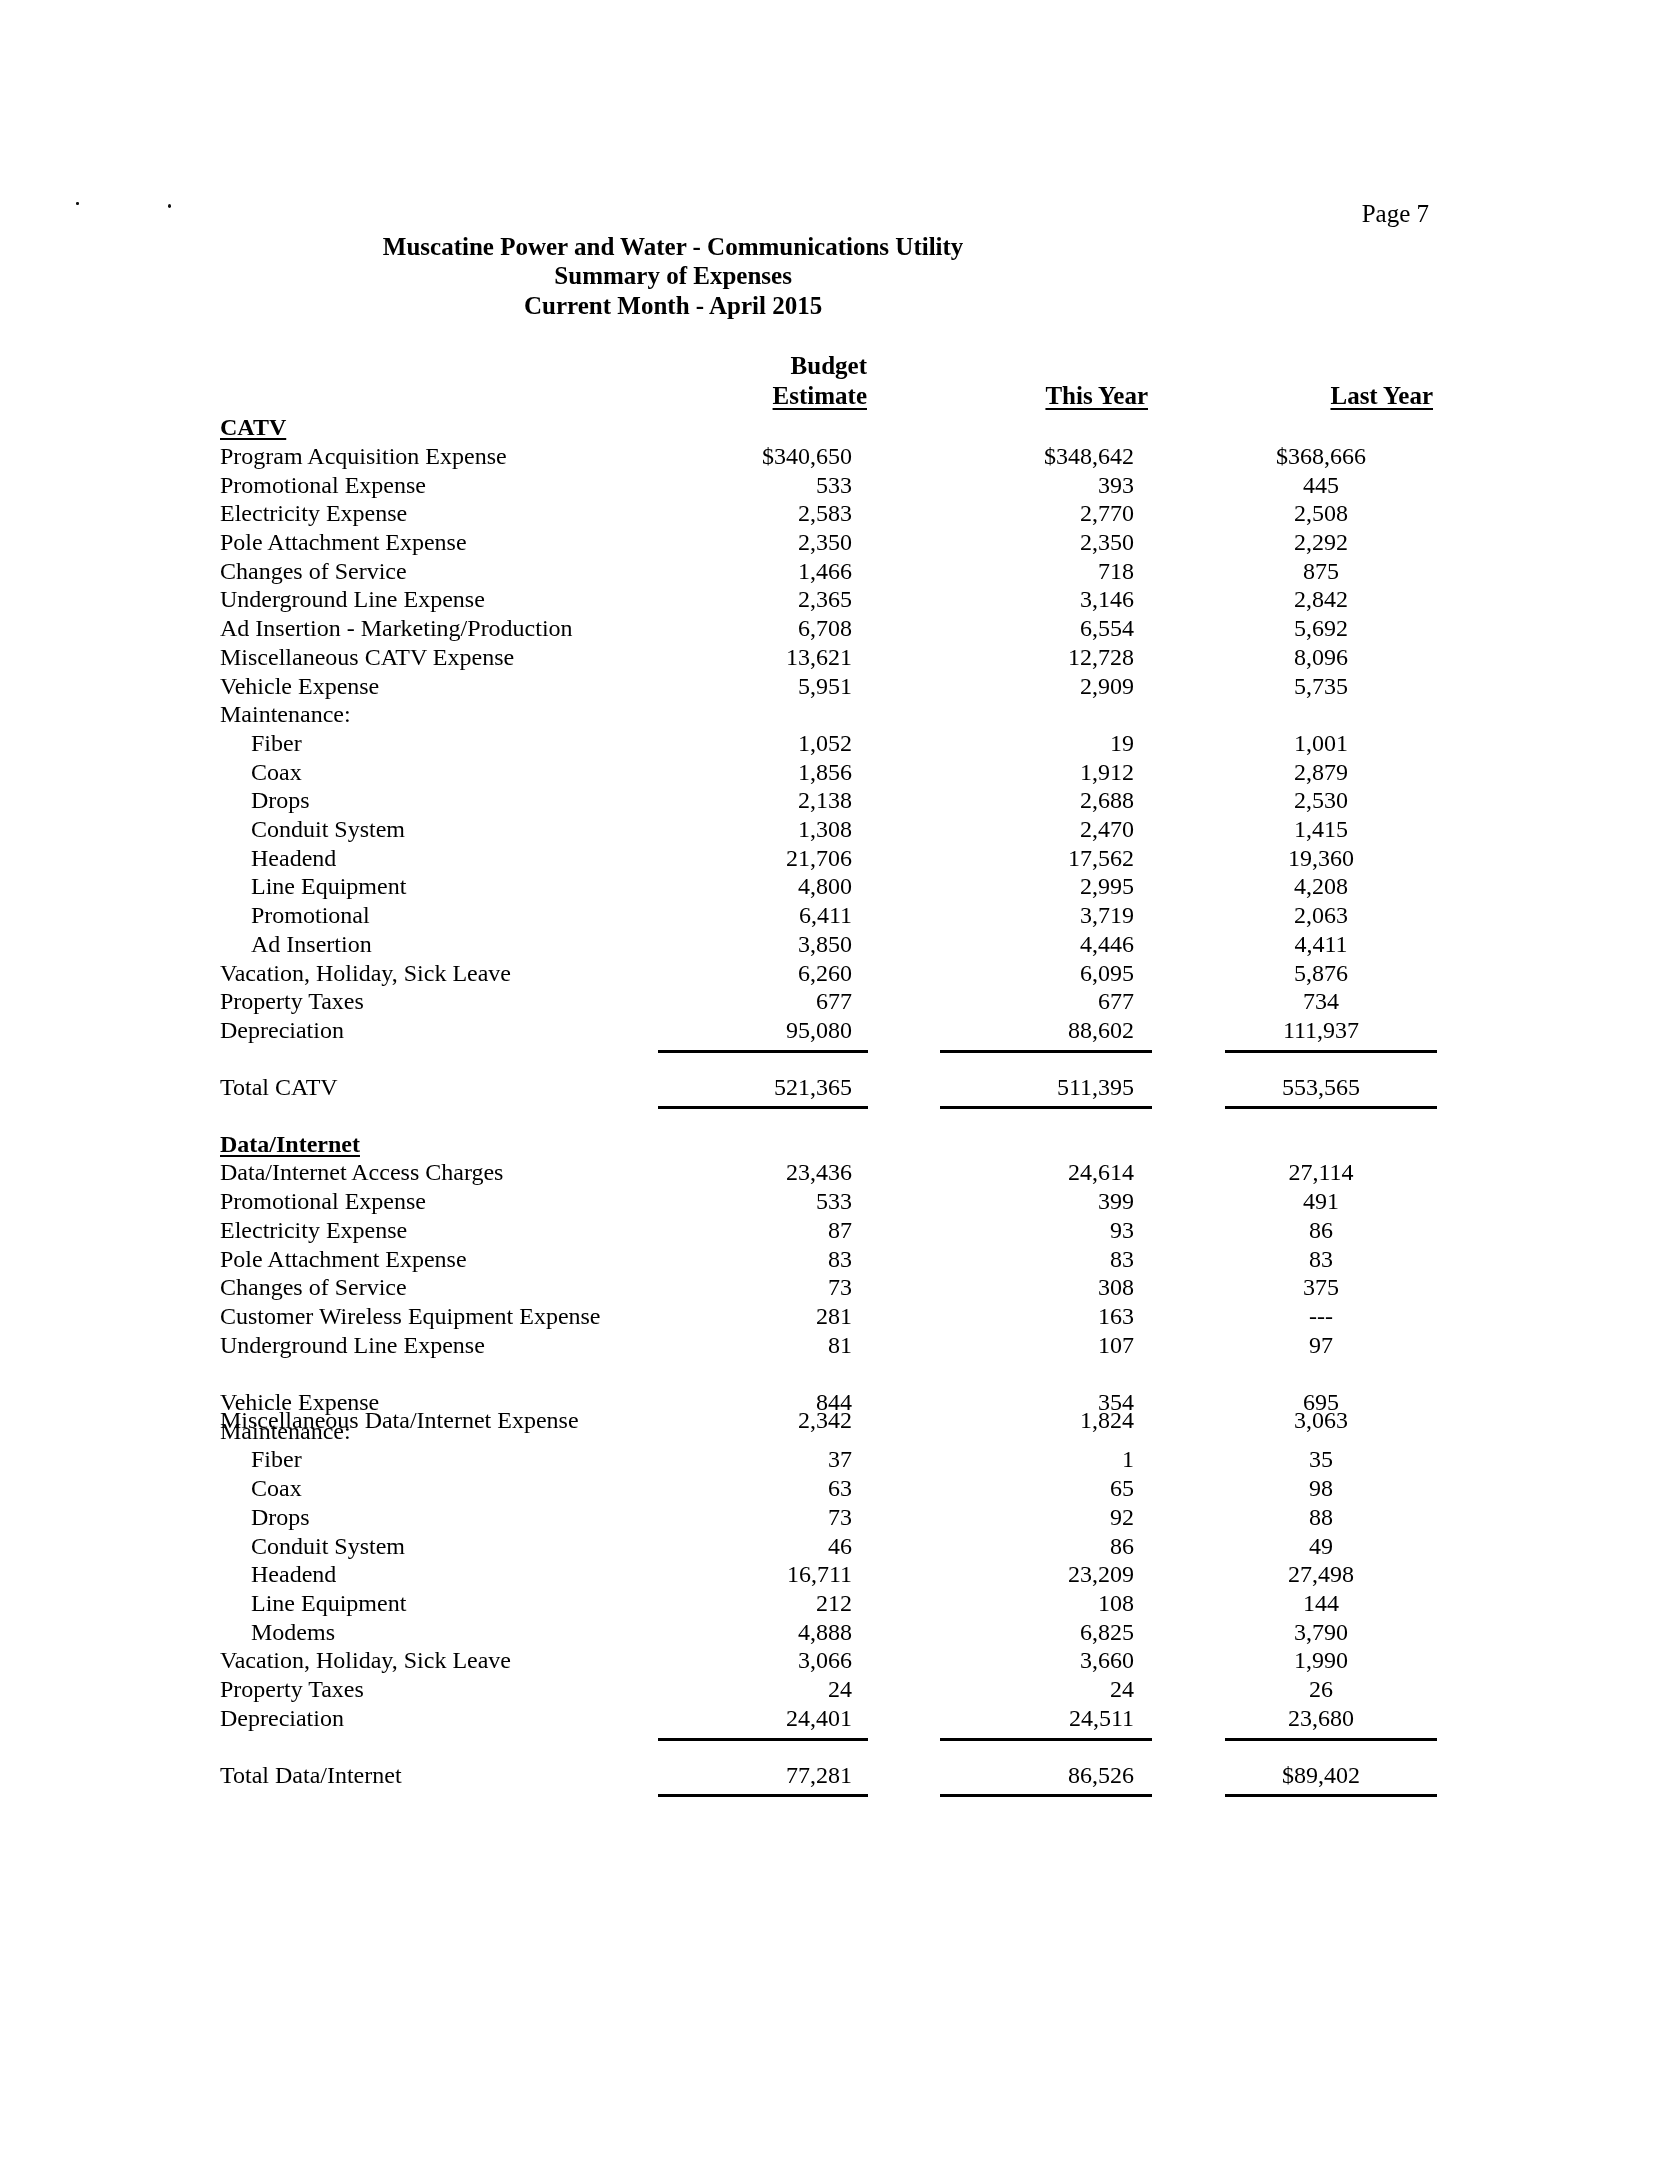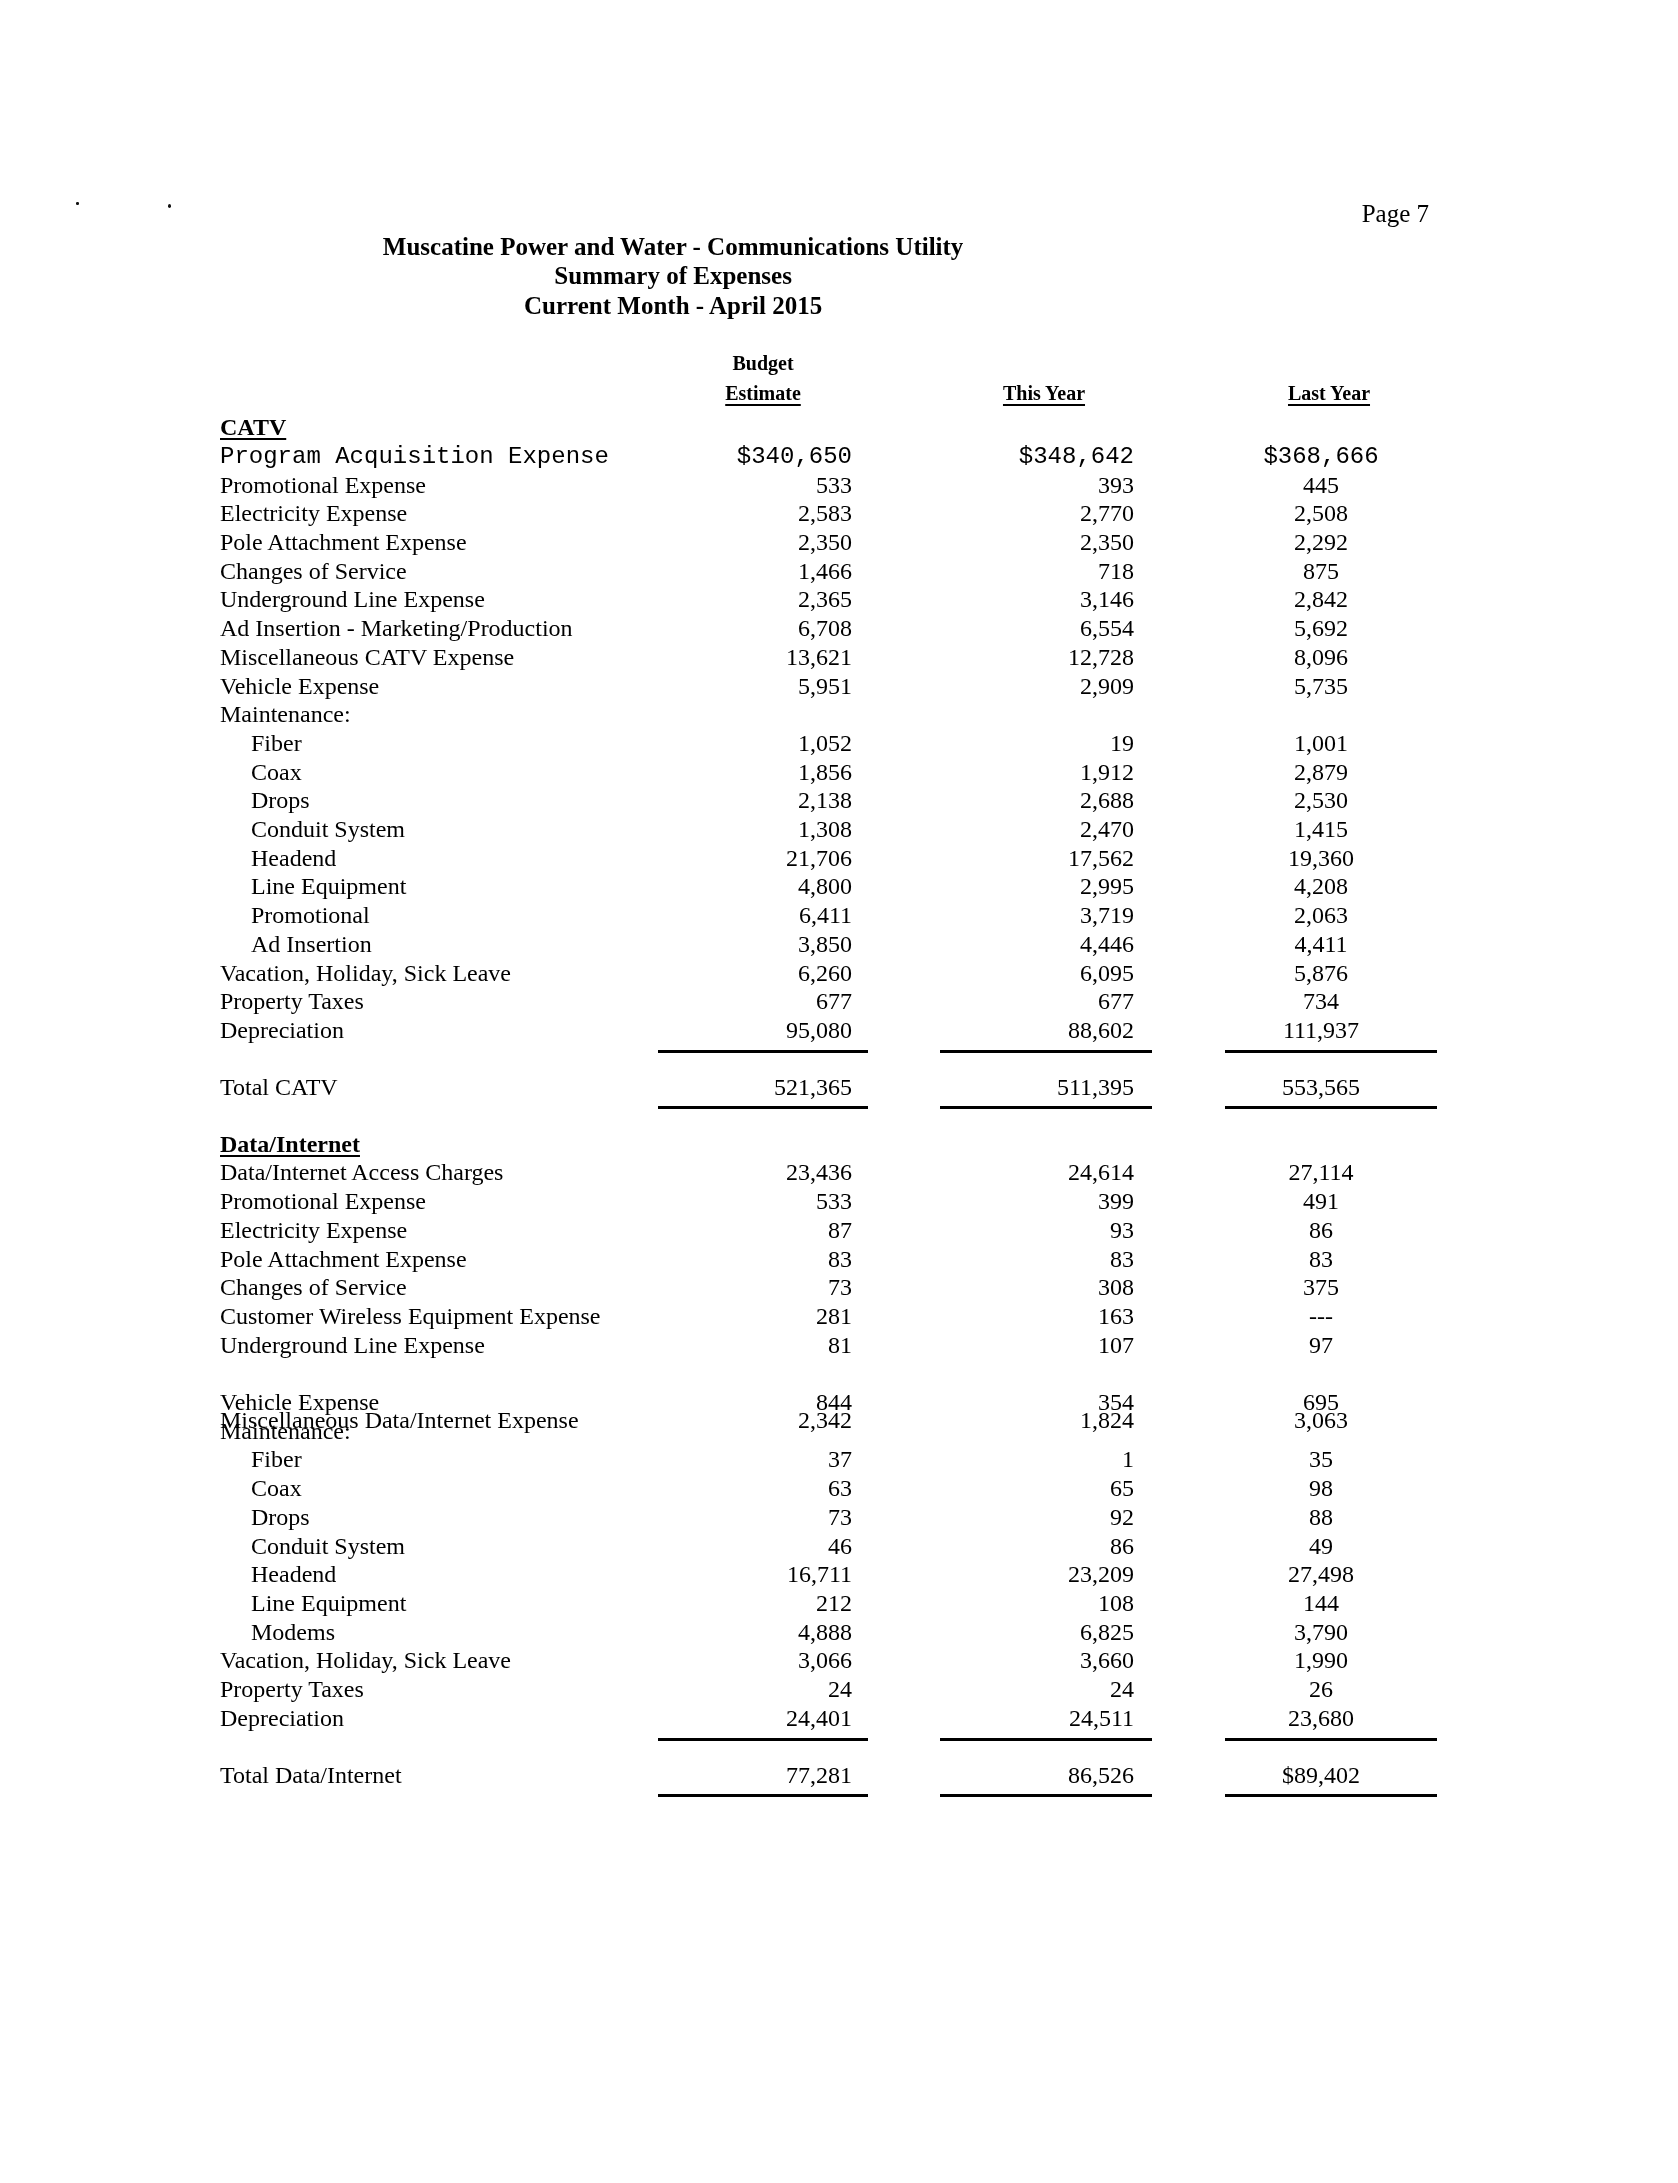--- a/index.html
+++ b/index.html
@@ -5,21 +5,21 @@
   html, body { margin: 0; padding: 0; background: #ffffff; }
   body {
     width: 1679px; height: 2183px; position: relative; overflow: hidden;
     font-family: "Liberation Serif", "DejaVu Serif", serif; color: #000;
   }
   .abs { position: absolute; white-space: nowrap; }
   .speck { position: absolute; background: #111; border-radius: 50%; }
   .page-num { right: 250px; top: 200px; font-size: 25px; }
   .title { left: 0; width: 1361px; text-align: center; font-weight: bold; font-size: 25px; }
   .title-inner { display: inline-block; position: relative; left: -7.4px; }
-  .col-head { font-weight: bold; font-size: 20px; text-align: center; width: 208px; }
+  .col-head { font-weight: bold; font-size: 25px; text-align: right; width: 208px; }
   .col-head.ul span { text-decoration: underline; text-decoration-thickness: 2px; text-underline-offset: 4px; }
   .row { position: absolute; left: 0; width: 1679px; height: 29px; font-size: 24px; line-height: 29px; }
   .row .label { position: absolute; left: 220px; }
   .row .label.indent { left: 251px; }
   .row .label.section { font-weight: bold; text-decoration: underline; text-decoration-thickness: 2px; text-underline-offset: 3px; }
   .row .v { position: absolute; text-align: right; width: 198px; }
   .row .v.c1 { left: 654px; }
   .row .v.c2 { left: 936px; }
   .row .v.c3 { left: 1222px; text-align: center; }
   .rule { position: absolute; height: 2.5px; background: #000; }
@@ -47,21 +47,21 @@
 
 <div class="abs col-head" style="left:659px; top:352px;">Budget</div>
 <div class="abs col-head ul" style="left:659px; top:382px;"><span>Estimate</span></div>
 <div class="abs col-head ul" style="left:940px; top:382px;"><span>This Year</span></div>
 <div class="abs col-head ul" style="left:1225px; top:382px;"><span>Last Year</span></div>
 
 <div class="row" style="top:413px;padding-left:18px;">
   <span class="label section">CATV</span>
 </div>
 
-<div class="row" style="top:442px;font-family:Liberation Mono, monospace;">
+<div class="row" style="top:442px;">
   <span class="label">Program Acquisition Expense</span>
   <span class="v c1">$340,650</span>
   <span class="v c2">$348,642</span>
   <span class="v c3">$368,666</span>
 </div>
 <div class="row" style="top:471px;">
   <span class="label">Promotional Expense</span>
   <span class="v c1">533</span>
   <span class="v c2">393</span>
   <span class="v c3">445</span>

